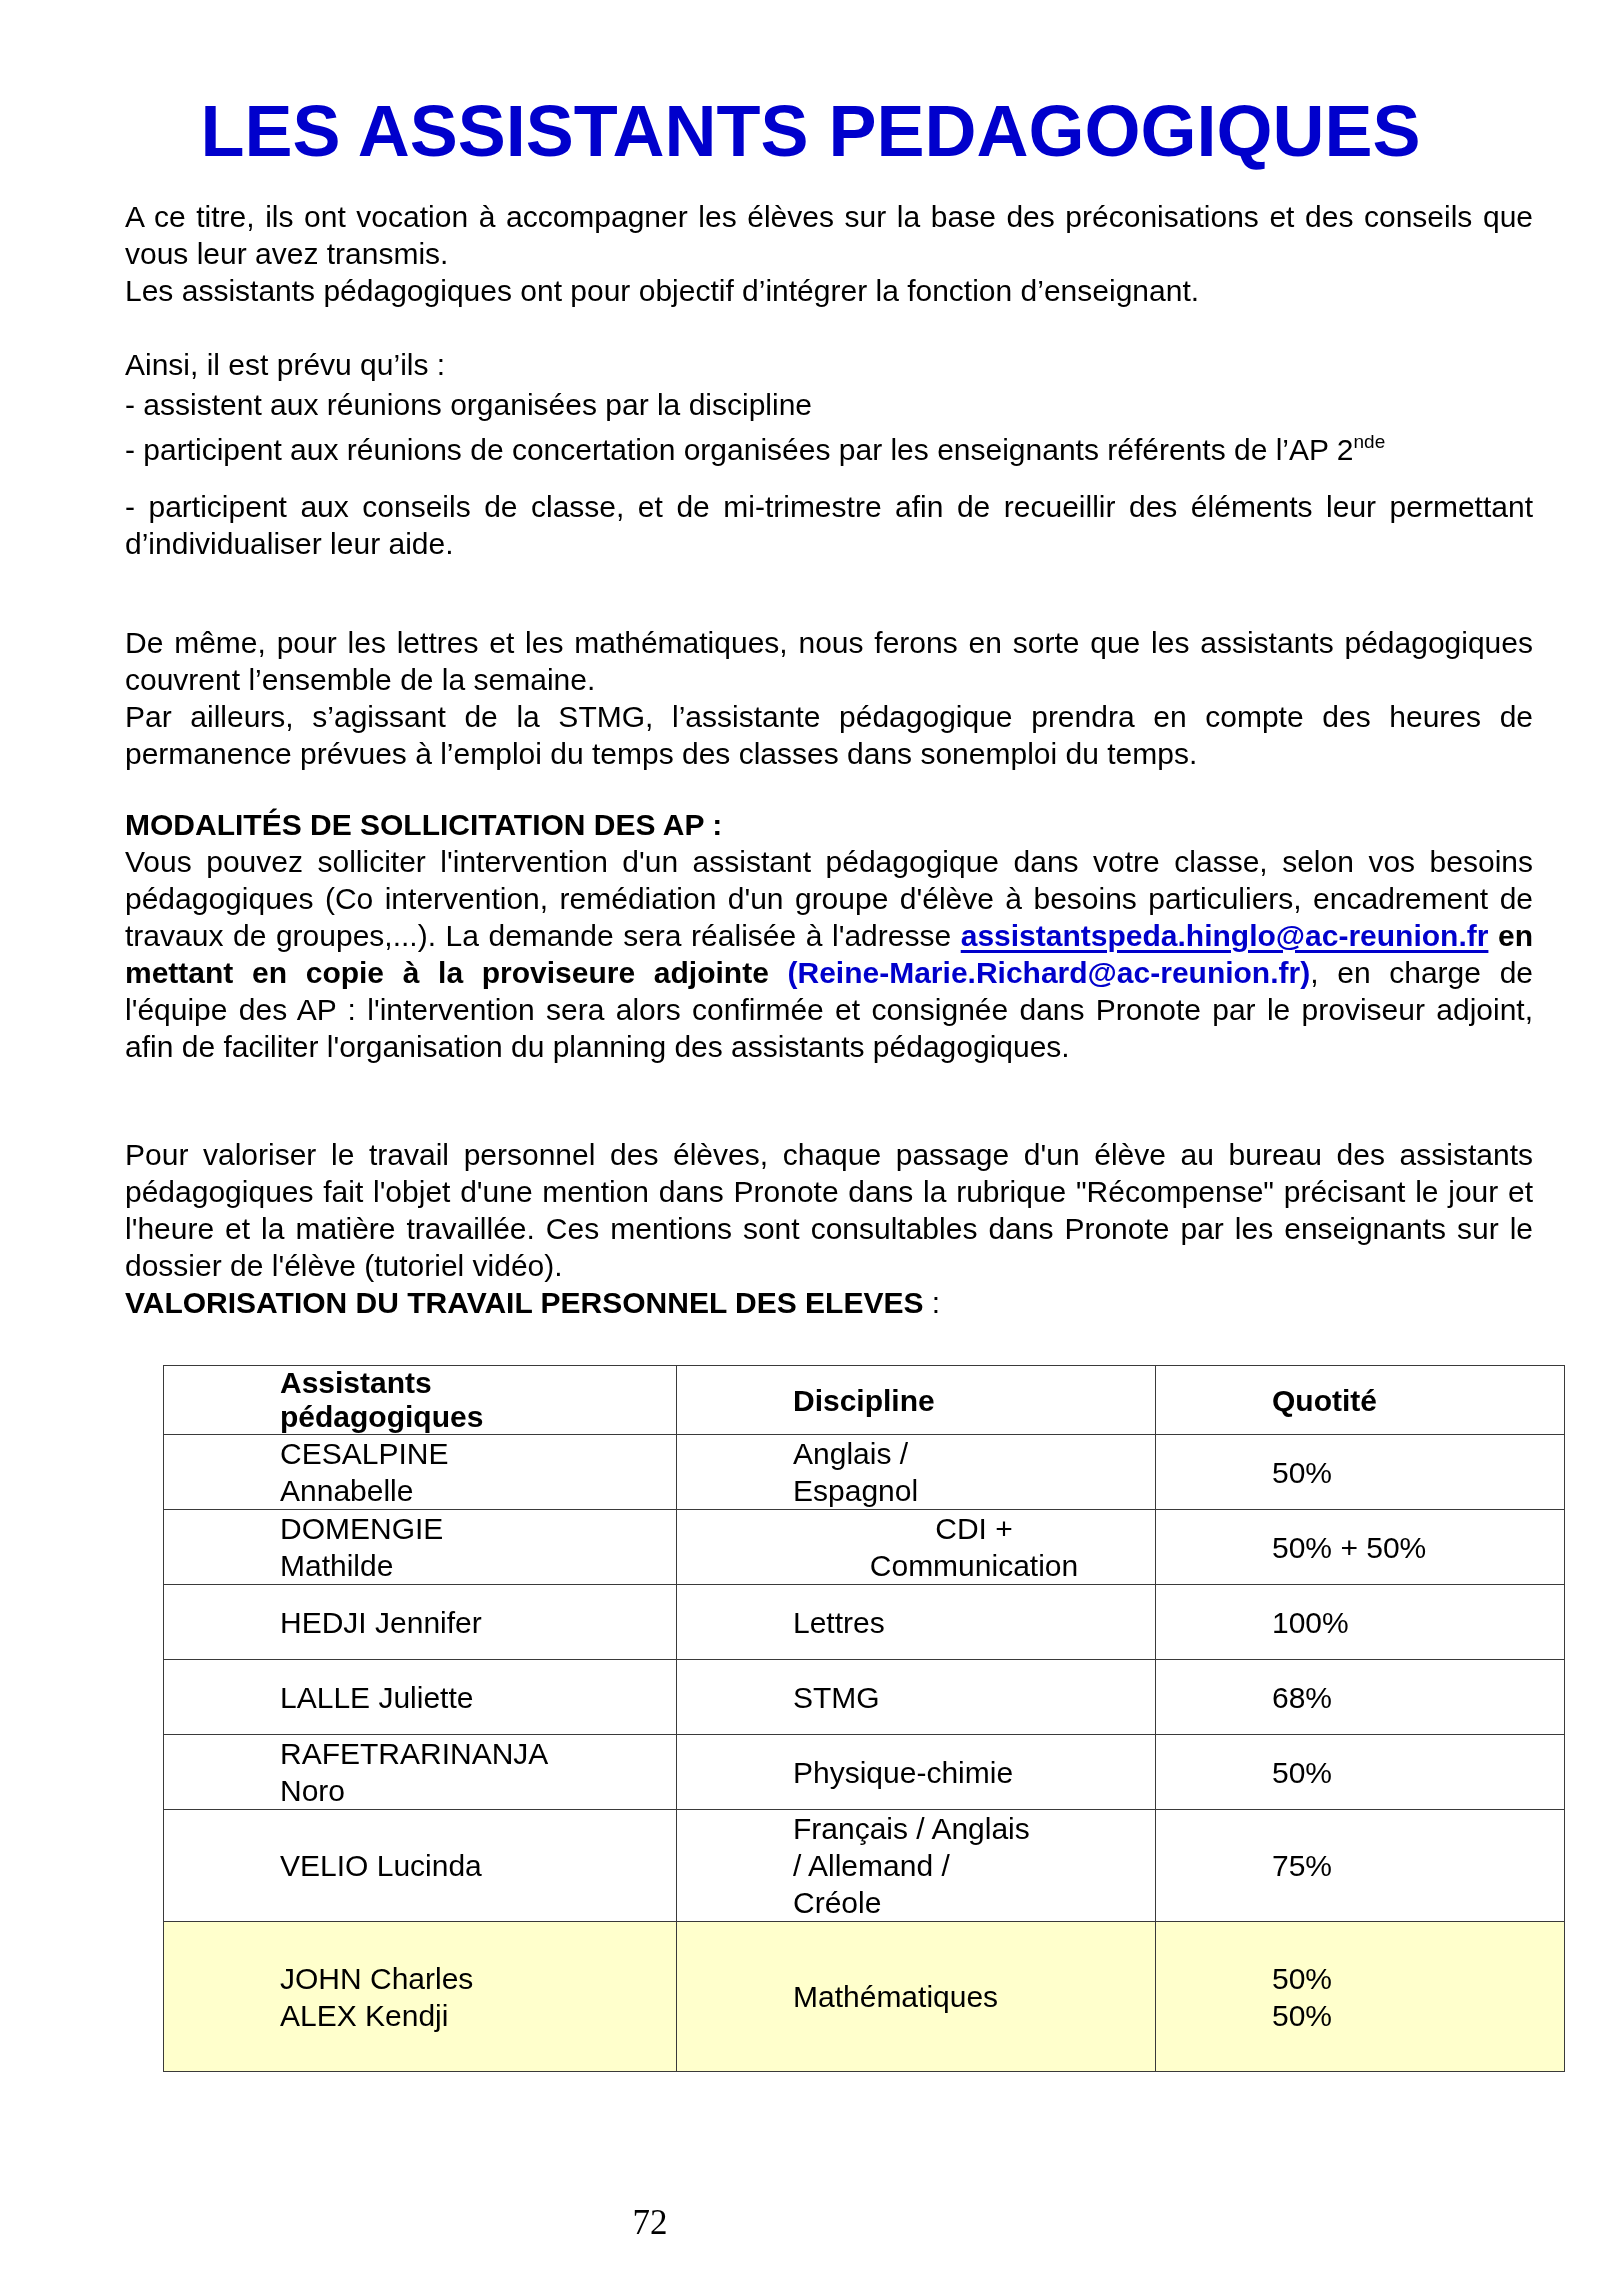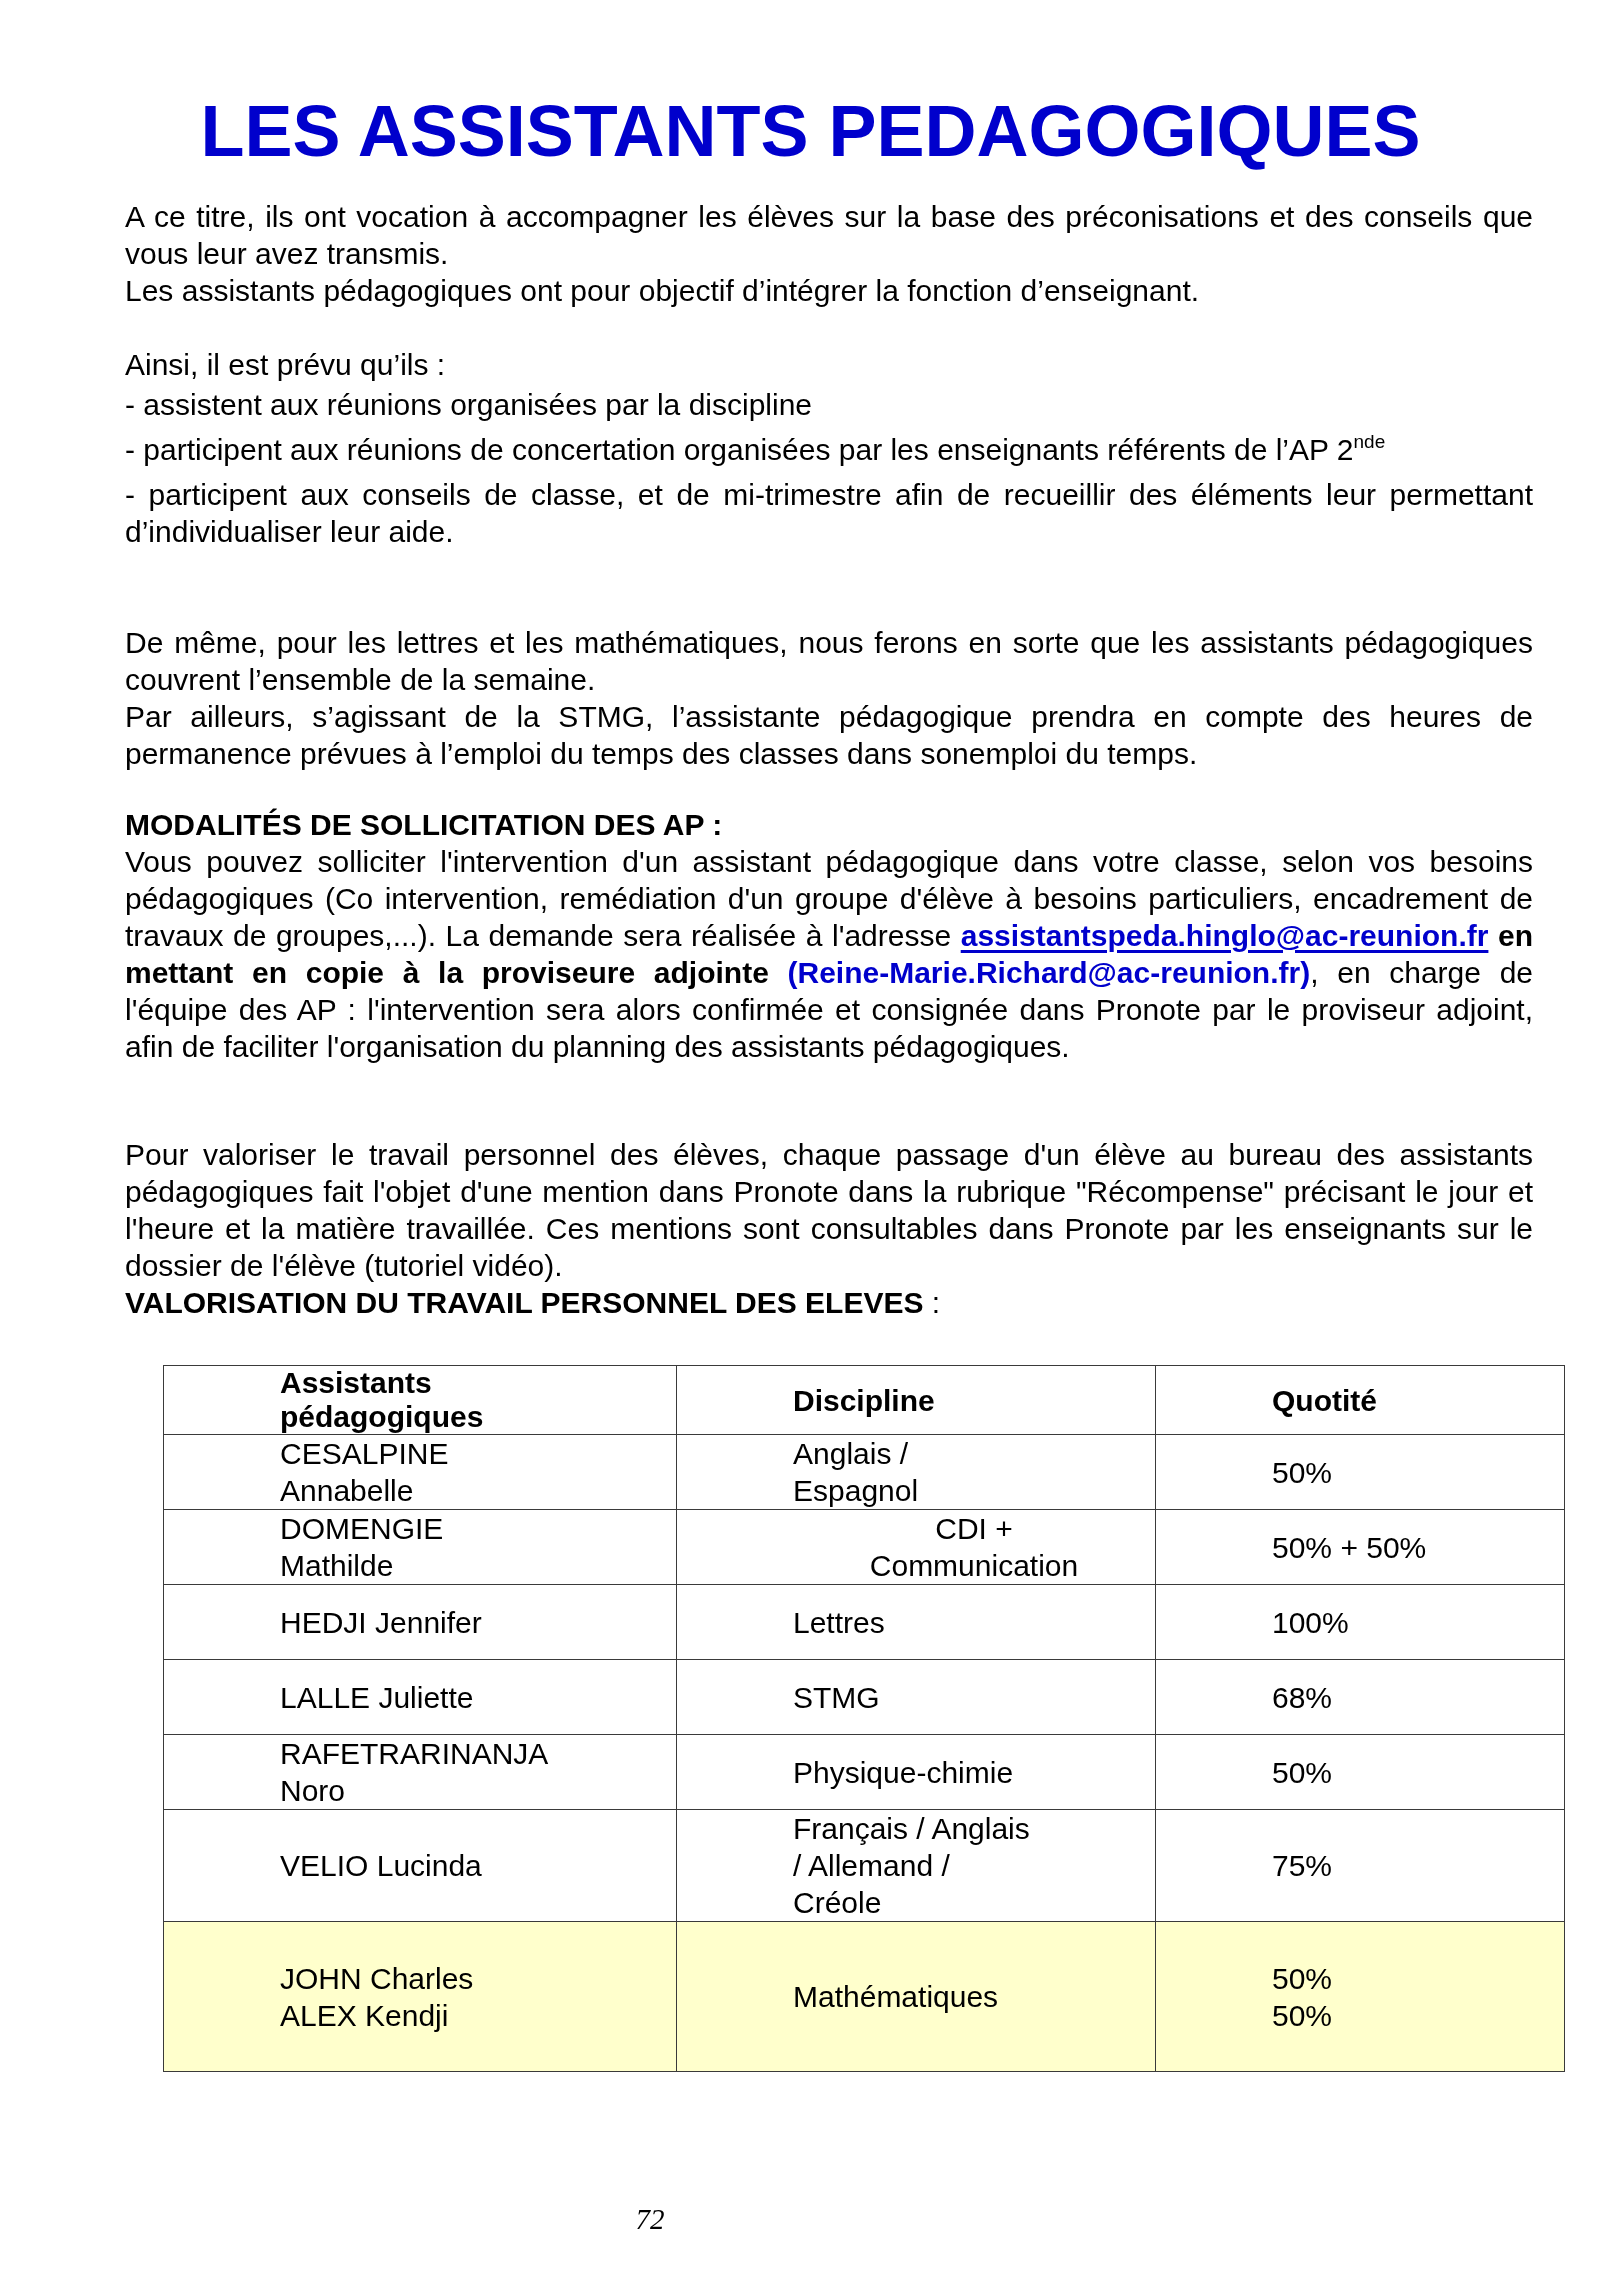--- a/index.html
+++ b/index.html
@@ -32,40 +32,40 @@
       border: 1.8px solid #3a3a3a; vertical-align: middle; padding: 0 0 0 0;
     }
     table.ap td.c1 { width: 513px; padding-left: 116px; box-sizing: border-box; }
     table.ap td.c2 { width: 479px; padding-left: 116px; box-sizing: border-box; }
     table.ap td.c3 { padding-left: 116px; box-sizing: border-box; }
     table.ap tr.head td { font-weight: bold; height: 69px; }
     table.ap tr.yellow td { background: #FFFFCC; height: 154px; }
     .cell-line { display: block; }
     .page-num {
       position: absolute; left: 0; width: 1300px; top: 2203px; text-align: center;
-      font-family: "Liberation Serif", serif; font-size: 29px; color: #000; font-style: italic;
+      font-family: "Liberation Serif", serif; font-size: 35px; color: #000;
     }
   </style>
 </head>
 <body>
 
 <div class="title">LES ASSISTANTS PEDAGOGIQUES</div>
 
 <div class="body-text" style="top:198px;">
   <p>A ce titre, ils ont vocation à accompagner les élèves sur la base des préconisations et des conseils que  vous leur avez transmis.</p>
   <p style="text-align:left;">Les assistants pédagogiques ont pour objectif d’intégrer la fonction d’enseignant.</p>
 </div>
 
 <div class="body-text" style="top:345px;">
   <p style="line-height:39px;">Ainsi, il est prévu qu’ils :</p>
   <p class="bullet-line">- assistent aux réunions organisées par la discipline</p>
   <p style="line-height:37px; margin-top:5.4px;">
     <span>- participent aux réunions de concertation organisées par les enseignants référents de l’AP 2</span><sup>nde</sup>
   </p>
-  <p style="margin-top:8px;">- participent aux conseils de classe, et de mi-trimestre afin de recueillir des éléments leur permettant d’individualiser leur aide.</p>
+  <p style="margin-top:20px;">- participent aux conseils de classe, et de mi-trimestre afin de recueillir des éléments leur permettant d’individualiser leur aide.</p>
 </div>
 
 <div class="body-text" style="top:624px;">
   <p>De même, pour les lettres et les mathématiques, nous ferons en sorte que les assistants pédagogiques couvrent l’ensemble de la semaine.</p>
   <p>Par ailleurs, s’agissant de la STMG, l’assistante pédagogique prendra en compte des heures de permanence prévues à l’emploi du temps des classes dans sonemploi du temps.</p>
 </div>
 
 <div class="body-text" style="top:806px;">
   <p class="heading">MODALITÉS DE SOLLICITATION DES AP :</p>
   <p>

